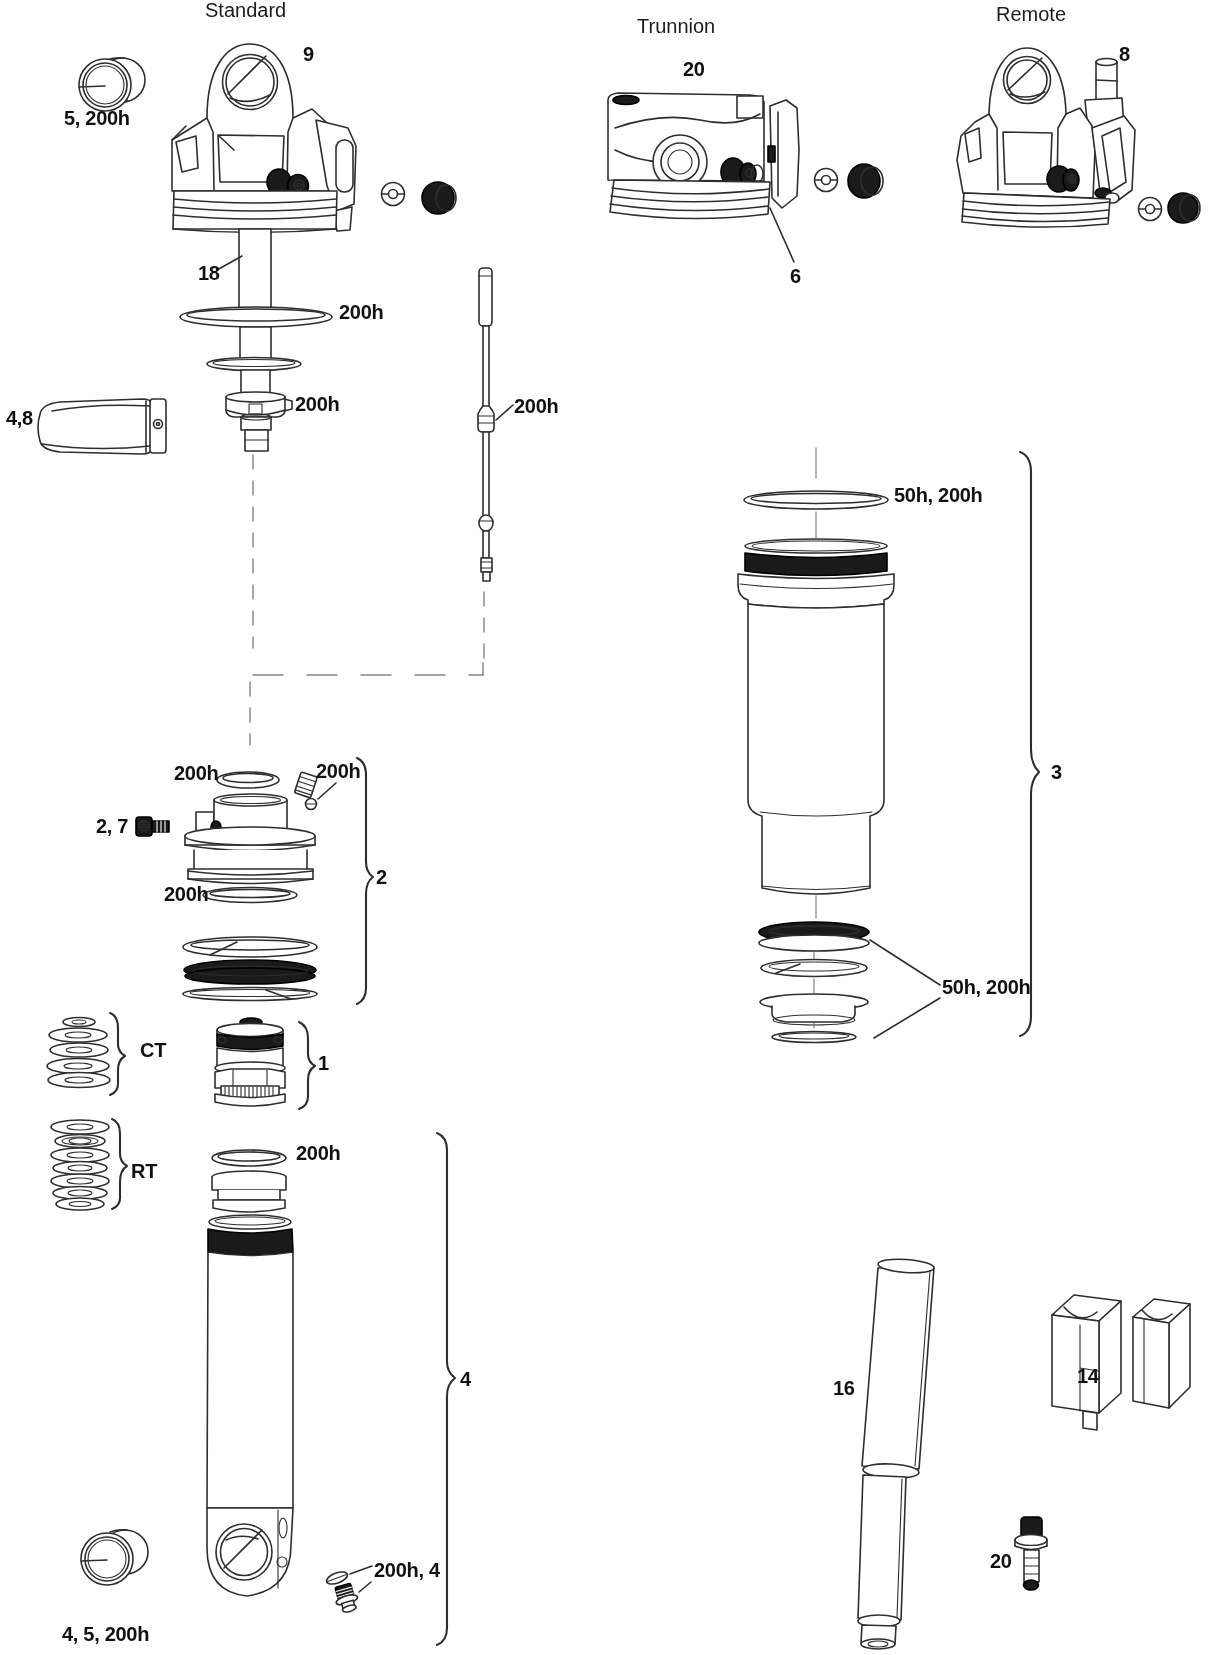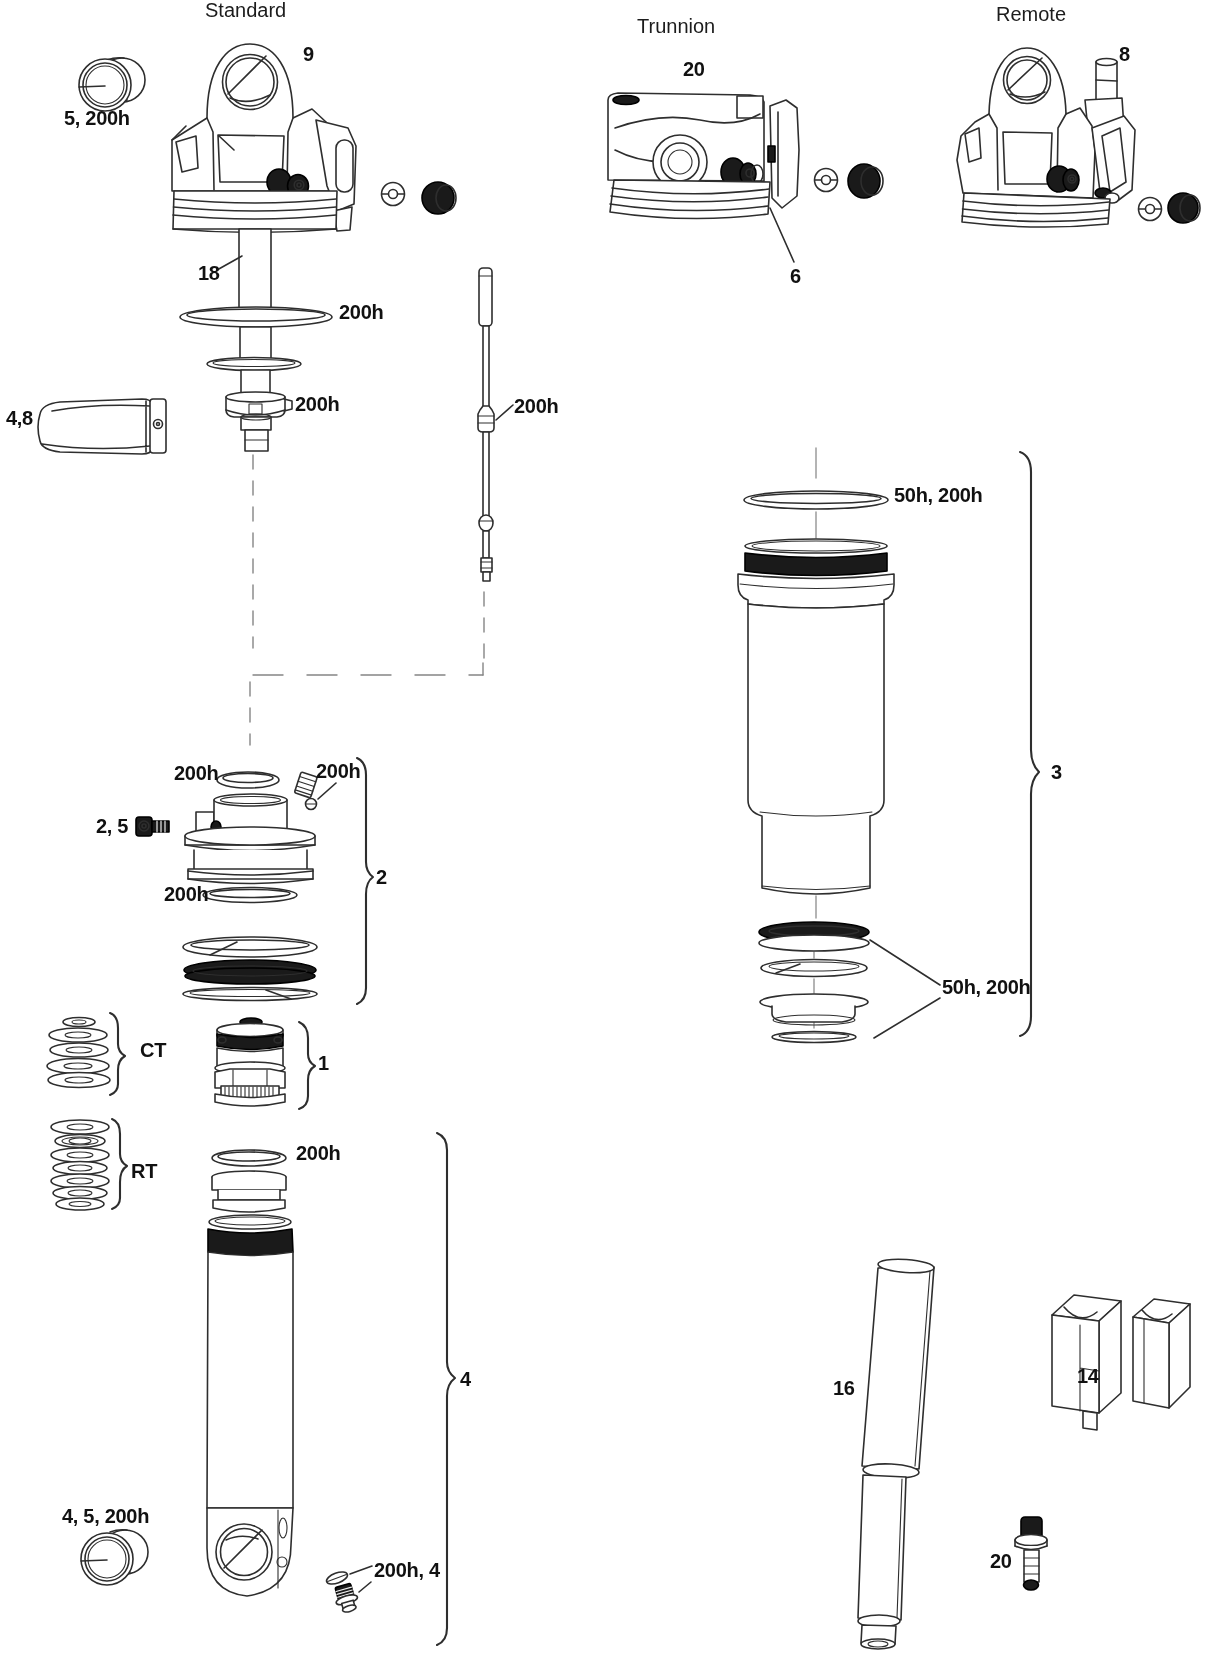--- a/index.html
+++ b/index.html
@@ -396,26 +396,26 @@
 <div class="lbl" style="left:6px;top:408px">4,8</div>
 <div class="lbl" style="left:514px;top:396px">200h</div>
 <div class="lbl" style="left:683px;top:59px">20</div>
 <div class="lbl" style="left:790px;top:266px">6</div>
 <div class="lbl" style="left:1119px;top:44px">8</div>
 <div class="lbl" style="left:894px;top:485px">50h, 200h</div>
 <div class="lbl" style="left:1051px;top:762px">3</div>
 <div class="lbl" style="left:942px;top:977px">50h, 200h</div>
 <div class="lbl" style="left:174px;top:763px">200h</div>
 <div class="lbl" style="left:316px;top:761px">200h</div>
-<div class="lbl" style="left:96px;top:816px">2, 5</div>
+<div class="lbl" style="left:96px;top:816px">2, 7</div>
 <div class="lbl" style="left:164px;top:884px">200h</div>
 <div class="lbl" style="left:376px;top:867px">2</div>
 <div class="lbl" style="left:140px;top:1040px">CT</div>
 <div class="lbl" style="left:318px;top:1053px">1</div>
 <div class="lbl" style="left:131px;top:1161px">RT</div>
 <div class="lbl" style="left:296px;top:1143px">200h</div>
 <div class="lbl" style="left:460px;top:1369px">4</div>
 <div class="lbl" style="left:833px;top:1378px">16</div>
 <div class="lbl" style="left:1077px;top:1366px">14</div>
 <div class="lbl" style="left:990px;top:1551px">20</div>
-<div class="lbl" style="left:62px;top:1506px">4, 5, 200h</div>
+<div class="lbl" style="left:62px;top:1624px">4, 5, 200h</div>
 <div class="lbl" style="left:374px;top:1560px">200h, 4</div>
 </div>
 
 </body></html>

